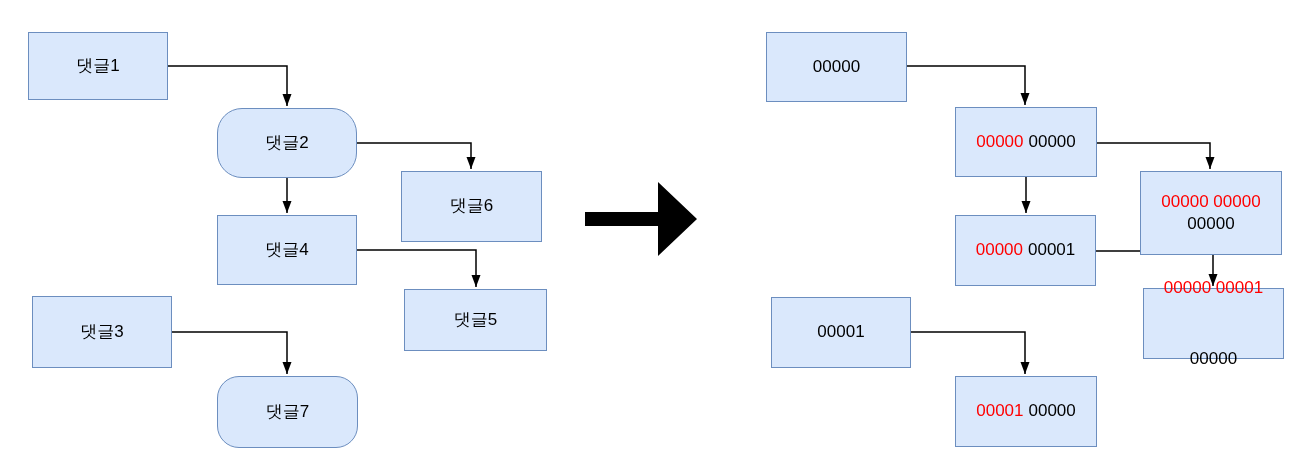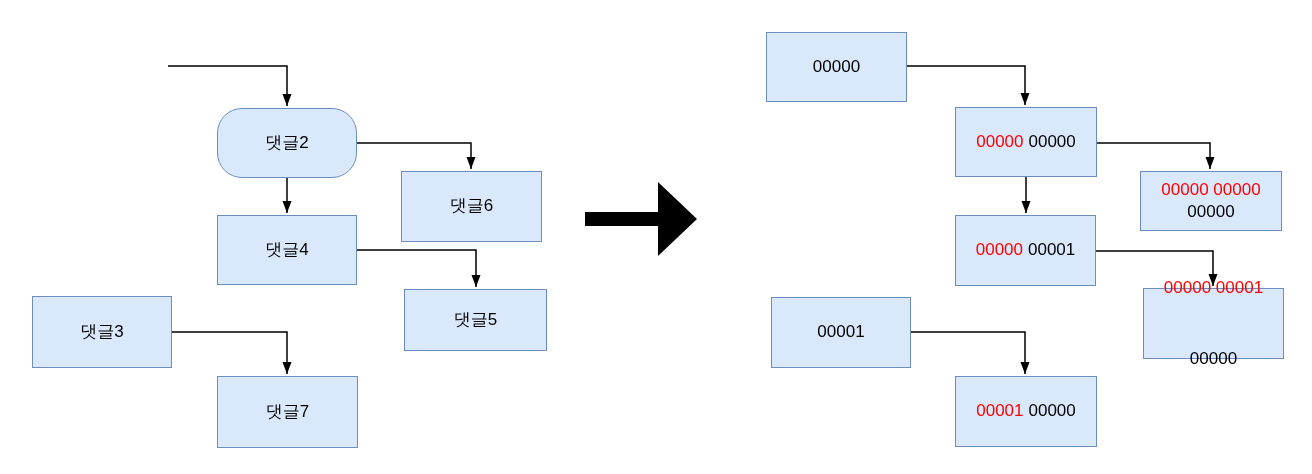--- a/index.html
+++ b/index.html
@@ -66,20 +66,23 @@
 
     <path d="M907,66 L1025,66 L1025,105" fill="none" stroke="#000000" stroke-width="1.5" marker-end="url(#arrowhead)"></path>
     <path d="M1097,143 L1210,143 L1210,169" fill="none" stroke="#000000" stroke-width="1.5" marker-end="url(#arrowhead)"></path>
     <path d="M1026,177 L1026,213" fill="none" stroke="#000000" stroke-width="1.5" marker-end="url(#arrowhead)"></path>
     <path d="M1096,251 L1213,251 L1213,286" fill="none" stroke="#000000" stroke-width="1.5" marker-end="url(#arrowhead)"></path>
     <path d="M911,332 L1025,332 L1025,374" fill="none" stroke="#000000" stroke-width="1.5" marker-end="url(#arrowhead)"></path>
 
     <polygon points="585,212 658,212 658,182 697,219 658,256 658,226 585,226" fill="#000000"></polygon>
   </svg>
 
+  <div class="node" style="left:28px; top:32px; width:140px; height:68px;">
+    <span>댓글1</span>
+  </div>
 
   <div class="node" style="left:217px; top:108px; width:140px; height:70px;border-radius:25px;">
     <span>댓글2</span>
   </div>
 
   <div class="node" style="left:401px; top:171px; width:141px; height:71px;">
     <span>댓글6</span>
   </div>
 
   <div class="node" style="left:217px; top:215px; width:140px; height:70px;align-items:center;">
@@ -87,36 +90,36 @@
   </div>
 
   <div class="node" style="left:404px; top:289px; width:143px; height:62px;">
     <span>댓글5</span>
   </div>
 
   <div class="node" style="left:32px; top:296px; width:140px; height:72px;justify-content:center;">
     <span>댓글3</span>
   </div>
 
-  <div class="node" style="left:217px; top:376px; width:141px; height:72px;">
+  <div class="node" style="left:217px; top:376px; width:141px; height:72px;border-radius:22px;">
     <span>댓글7</span>
   </div>
 
   <div class="node" style="left:766px; top:32px; width:141px; height:70px;">
     <span class="black">00000</span>
   </div>
 
   <div class="node" style="left:955px; top:107px; width:142px; height:70px;">
     <span class="pair">
       <span class="red">00000</span>
       <span class="black">00000</span>
     </span>
   </div>
 
-  <div class="node" style="left:1140px; top:171px; width:142px; height:60px;">
+  <div class="node" style="left:1140px; top:171px; width:142px; height:84px;">
     <span class="red">00000 00000</span>
     <span class="black">00000</span>
   </div>
 
   <div class="node" style="left:955px; top:215px; width:141px; height:71px;">
     <span class="pair">
       <span class="red">00000</span>
       <span class="black">00001</span>
     </span>
   </div>

